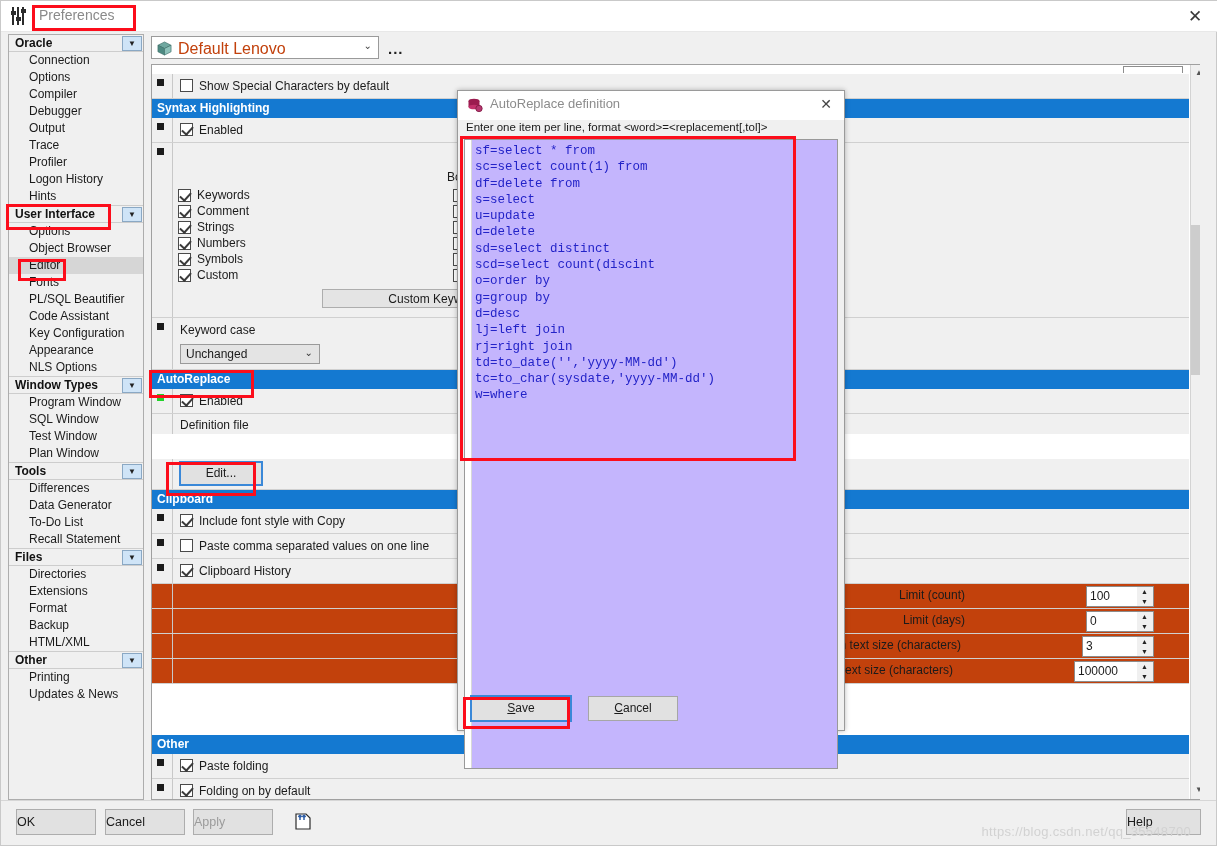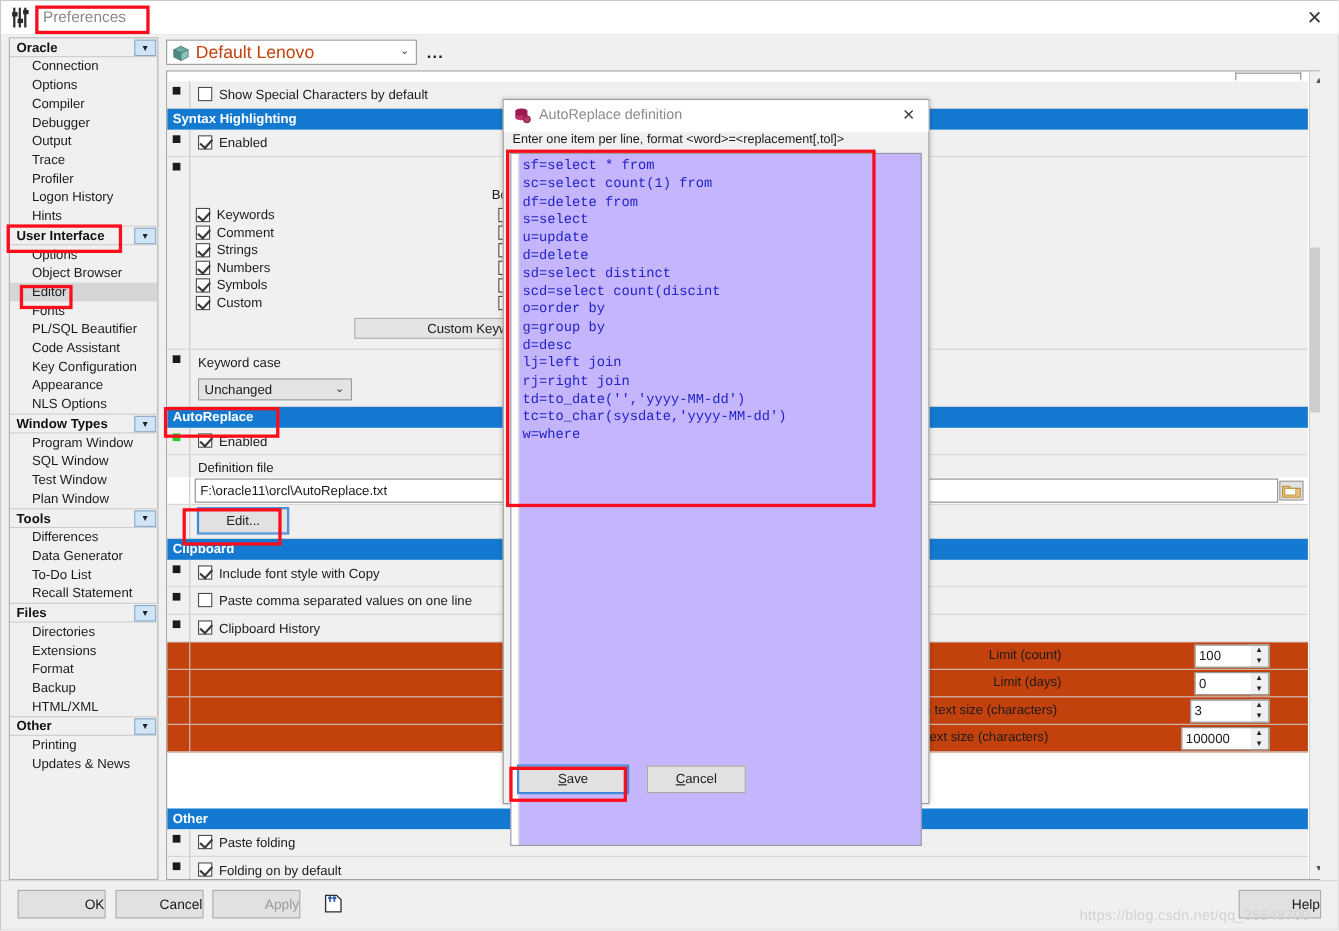--- a/index.html
+++ b/index.html
@@ -291,21 +291,21 @@
   .ul { text-decoration: underline; }
 
   
   #bottombar {
     position: absolute; left: 0; bottom: 0; width: 1215px; height: 45px;
     background: #f0f0f0; border-top: 1px solid #d6d6d6;
   }
   .btmbtn {
     position: absolute; top: 8px; height: 26px;
     background: #e1e1e1; border: 1px solid #adadad;
-    text-align:right; line-height: 24px; font-size: 12.5px; color:#1b1b1b;
+    text-align:left; line-height: 24px; font-size: 12.5px; color:#1b1b1b;
   }
   #btn-ok { left: 15px; width: 80px; }
   #btn-cancel { left: 104px; width: 80px; }
   #btn-apply { left: 192px; width: 80px; color: #9b9b9b; }
   #btn-help { right: 15px; width: 75px; }
   #export-icon { position: absolute; left: 292px; top: 10px; width: 20px; height: 20px; }
 
   #watermark {
     position: absolute; right: 25px; bottom: 6px;
     font-size: 13px; color: #d2d2d2; letter-spacing: .3px;
@@ -507,30 +507,20 @@
         <span class="vdiv"></span>
         <span class="cb checked" style="left:28px; top:5px;"></span>
         <span class="cblabel" style="left:47px; top:5px;">Enabled</span>
       </div>
 
       <div class="rowline" style="top:349px; height:20px; border-bottom:none;">
         <span class="vdiv"></span>
         <span id="ar-deffile-label">Definition file</span>
       </div>
 
-      <div class="rowline" style="top:370px; height:24px; border-bottom:1px solid #d0d0d0; background:#fff;">
-        <span class="vdiv"></span>
-        <div id="ar-deffile-input">F:\oracle11\orcl\AutoReplace.txt</div>
-        <div id="ar-folder-btn">
-          <svg viewBox="0 0 20 16" width="20" height="16">
-            <path d="M2 4 h6 l1.5 2 H18 v8 H2 z" fill="#e8c37a" stroke="#b89038" stroke-width="1"></path>
-            <path d="M4 6 h10 v6 H4 z" fill="#fff" stroke="#b89038" stroke-width="0.8"></path>
-          </svg>
-        </div>
-      </div>
 
       <div class="rowline" style="top:394px; height:31px;">
         <span class="vdiv"></span>
         <div id="edit-btn">Edit...</div>
       </div>
 
       <div class="sectionbar" style="top:425px;">Clipboard</div>
 
       <div class="rowline" style="top:444px;">
         <span class="marker"></span>

